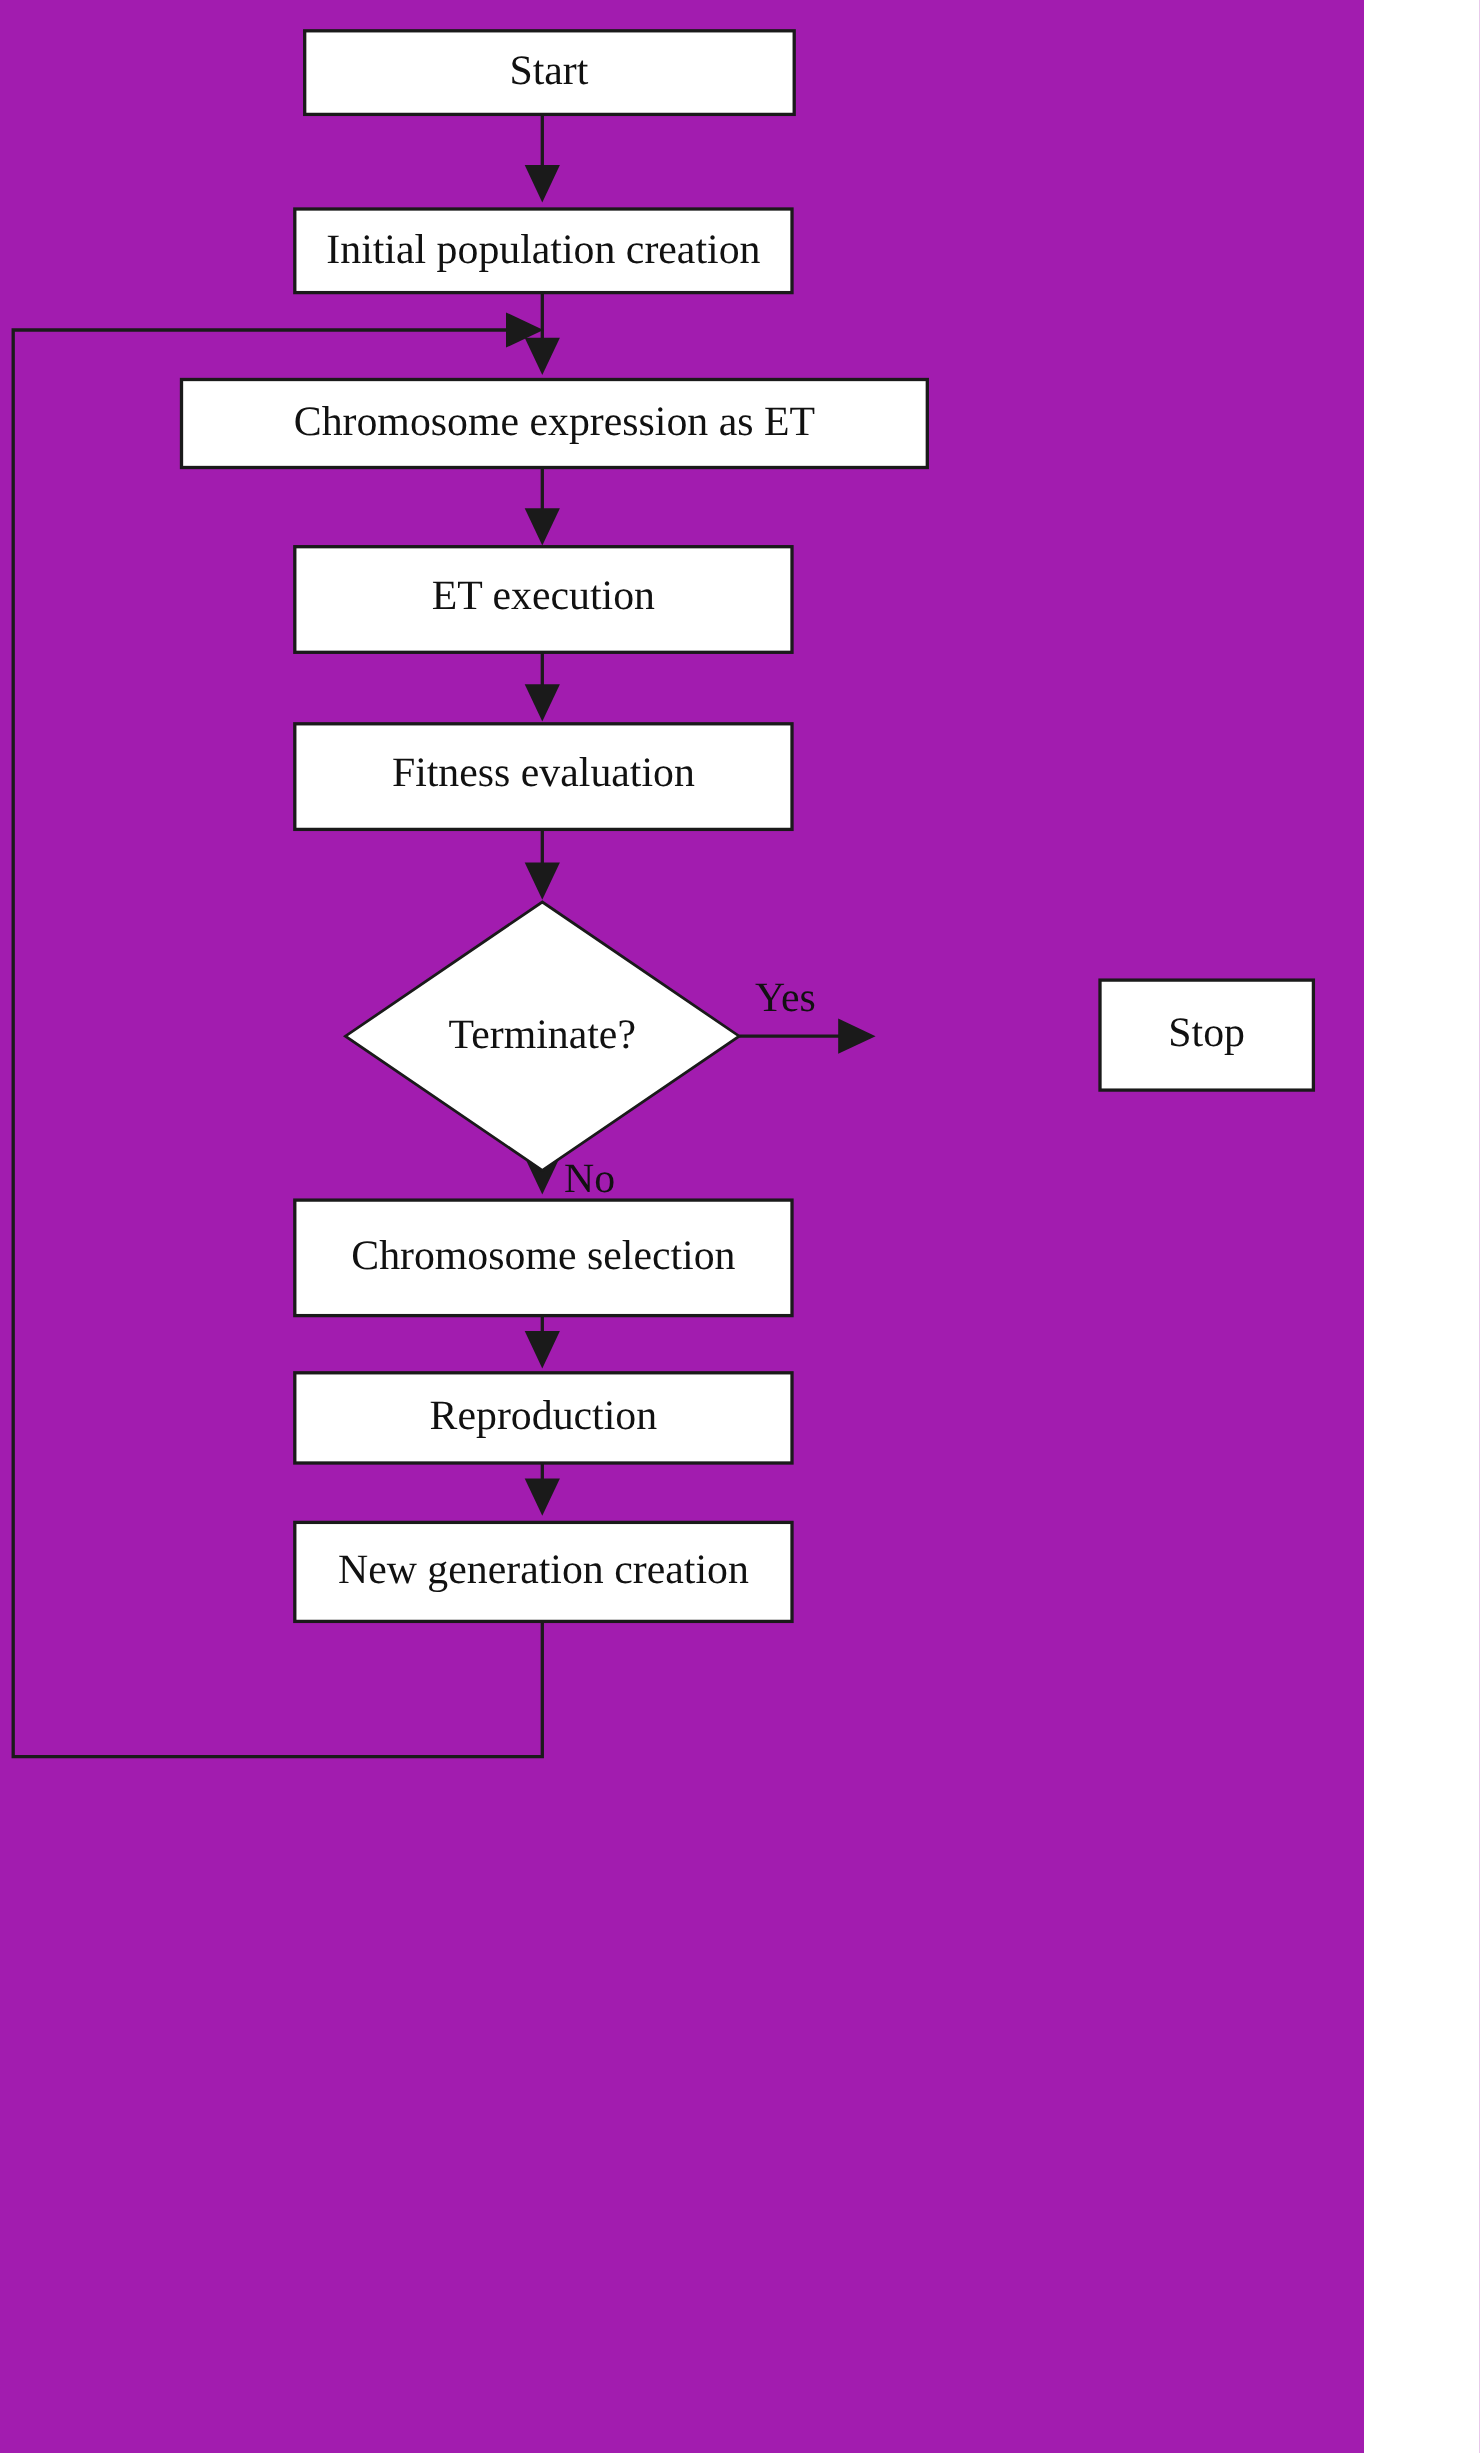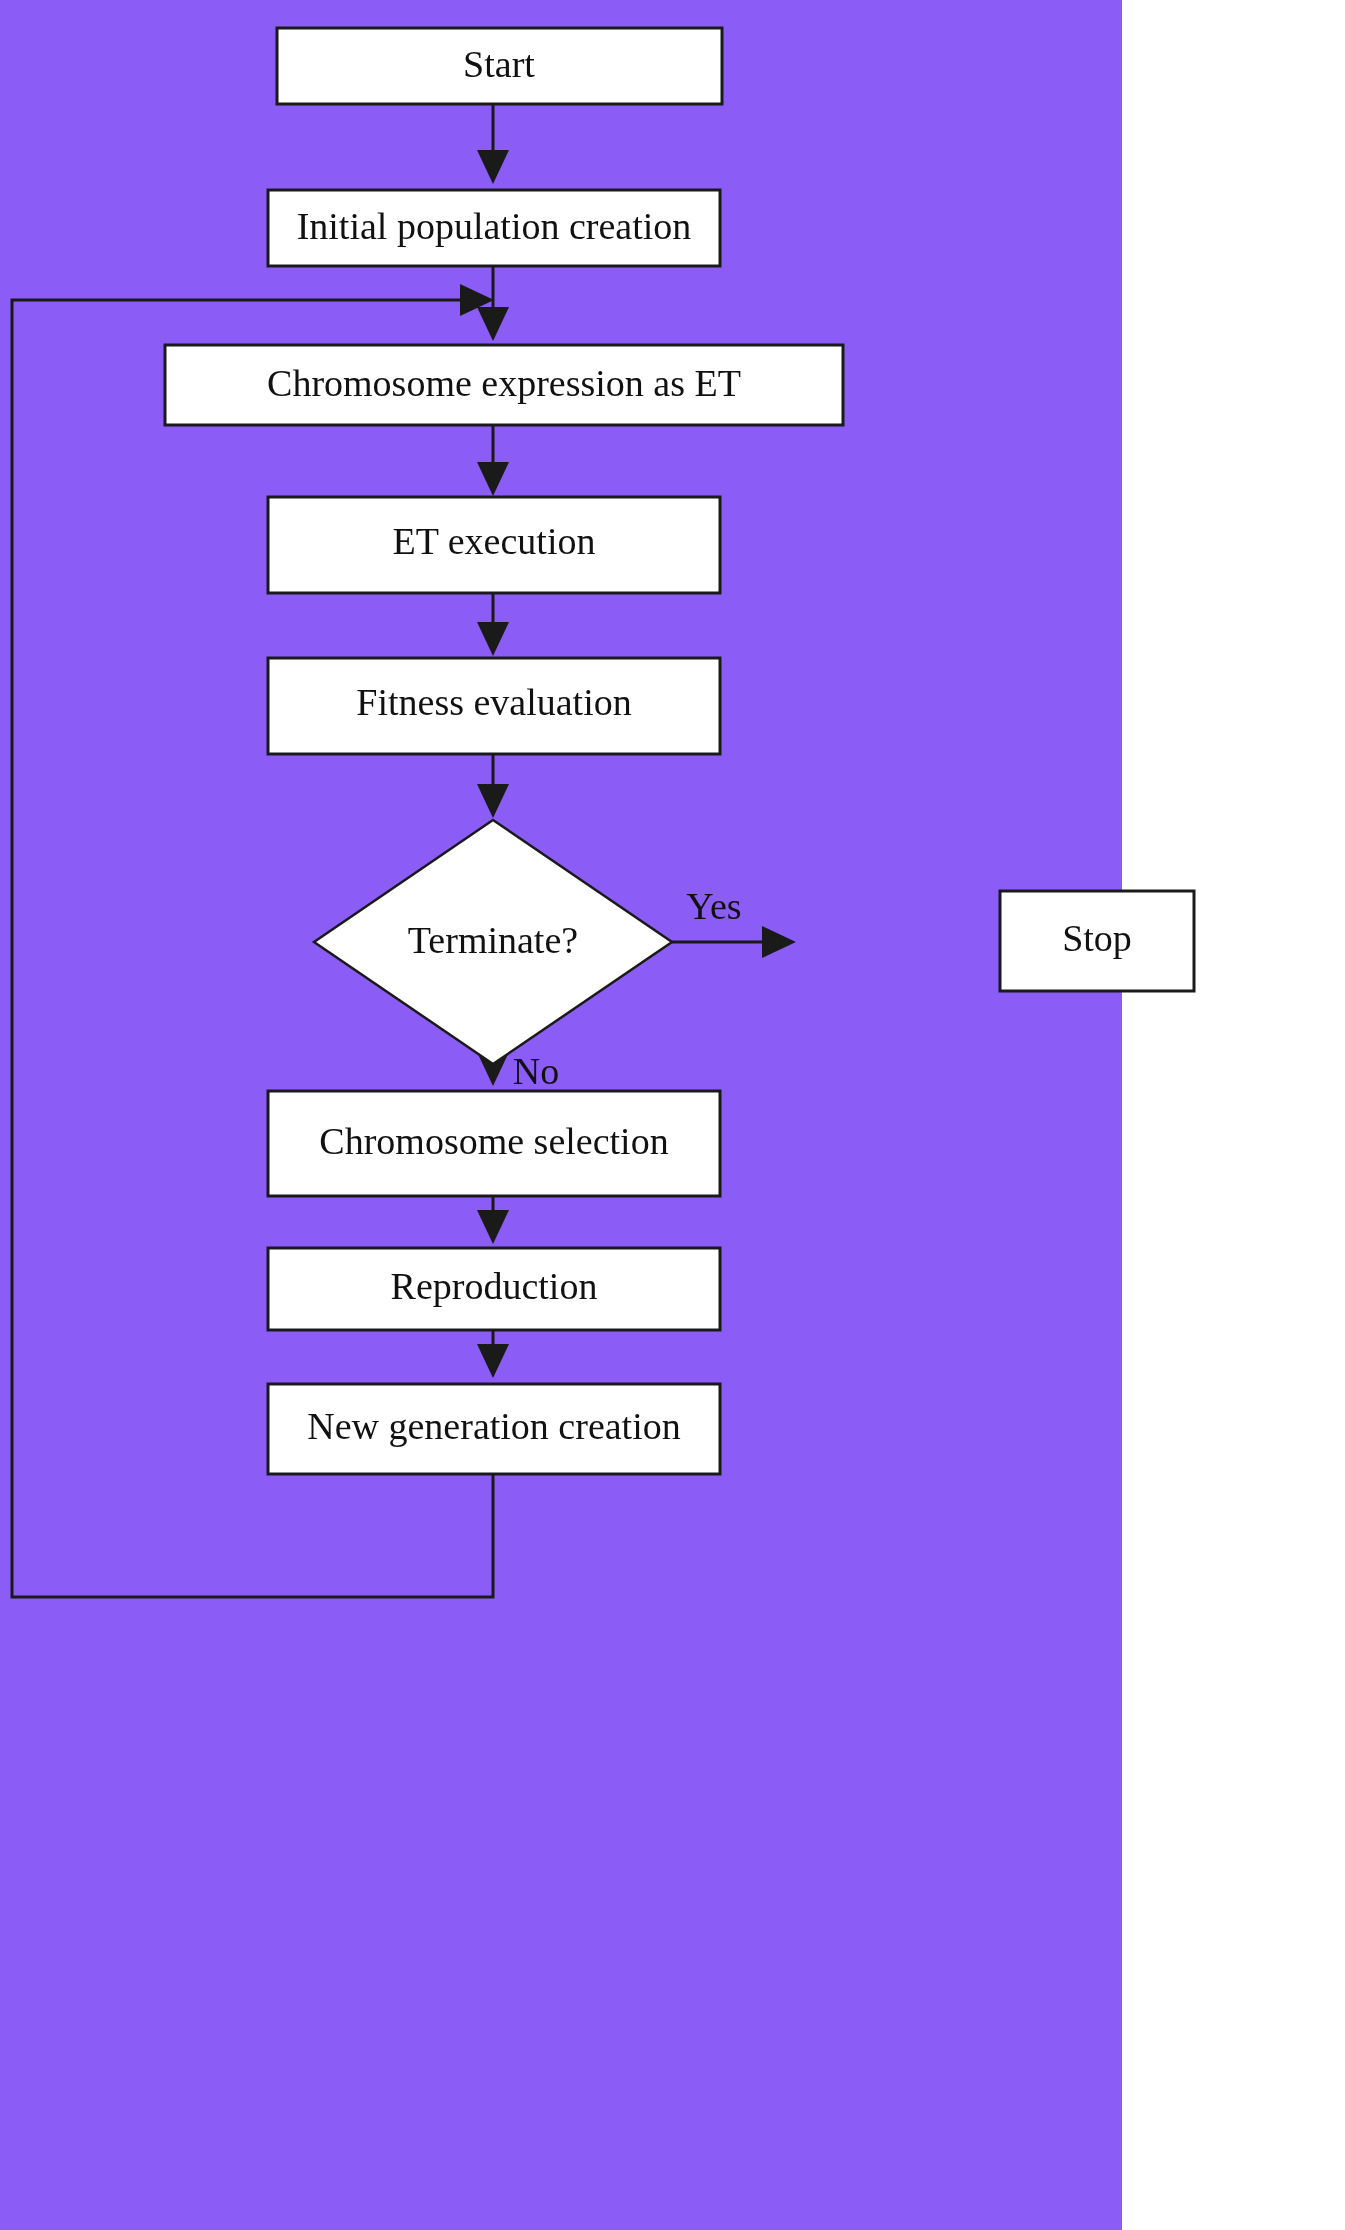--- a/index.html
+++ b/index.html
@@ -8,23 +8,23 @@
     background: #ffffff;
   }
   body {
     width: 1345px;
     height: 2230px;
     font-family: "Liberation Serif", "DejaVu Serif", serif;
     overflow: hidden;
   }
   #flowchart-root {
     position: relative;
-    width: 1122px;
+    width: 1240px;
     height: 2230px;
-    background: #8b5cf6;
+    background: #a21caf;
   }
   svg#flow-svg {
     display: block;
     width: 1345px;
     height: 2230px;
   }
   .node-box {
     fill: #ffffff;
     stroke: #1a1a1a;
     stroke-width: 3;

